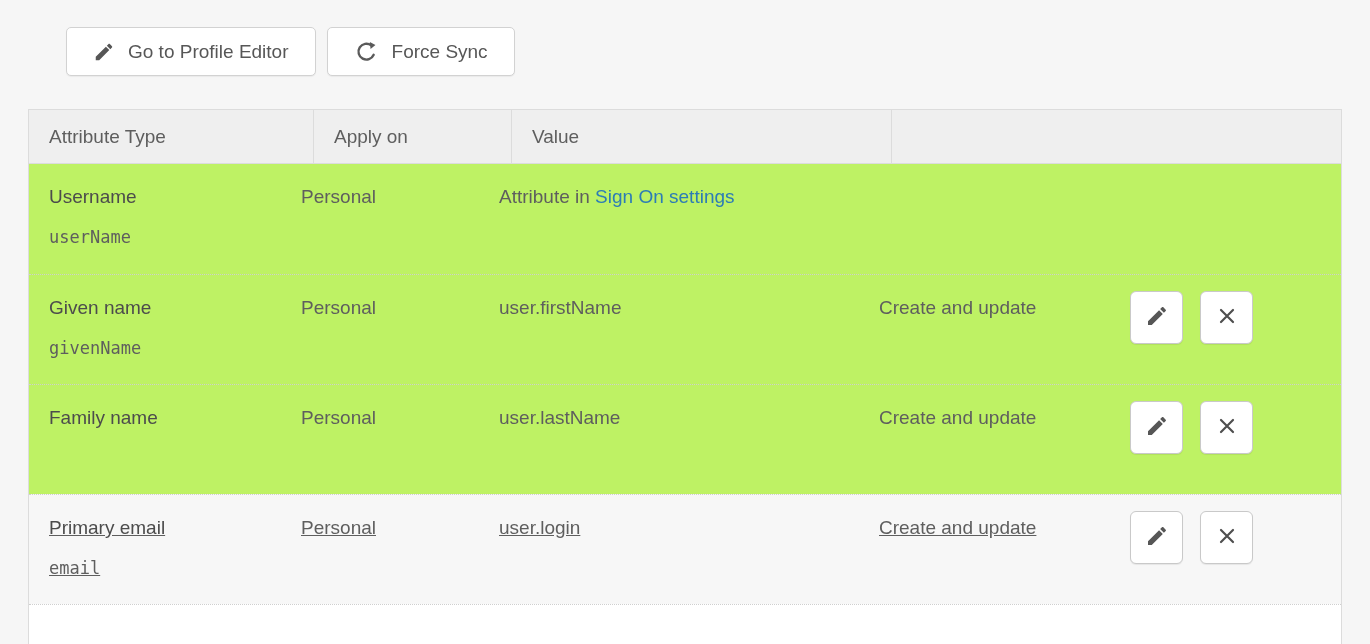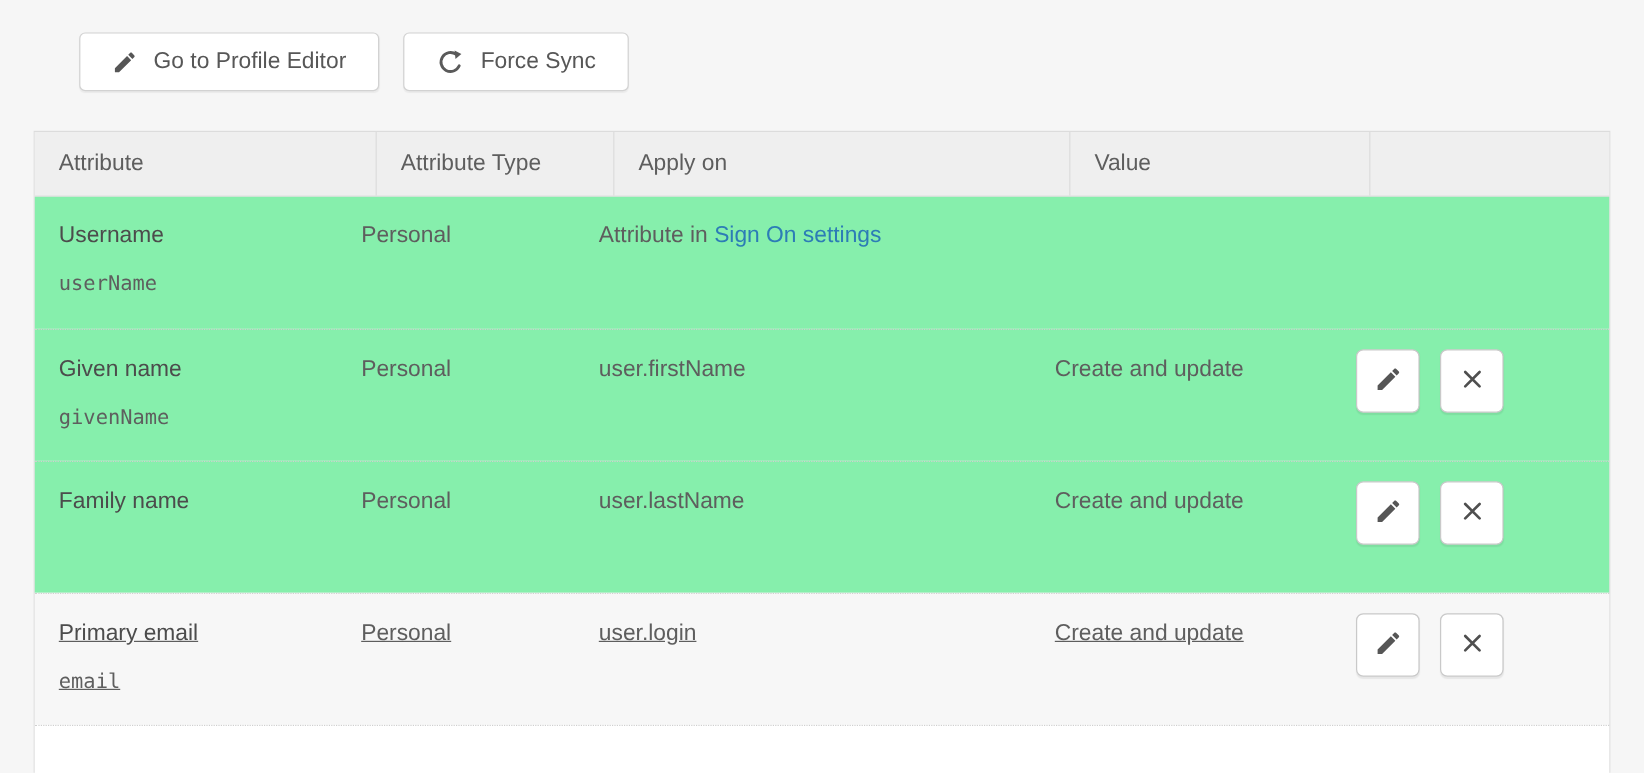--- a/index.html
+++ b/index.html
@@ -5,21 +5,21 @@
   * { margin: 0; padding: 0; box-sizing: border-box; }
   html, body {
     width: 1370px; height: 644px; overflow: hidden;
     background: #f6f6f6;
     font-family: "Liberation Sans", sans-serif;
     color: #5e5e5e;
   }
   .page { padding: 27px 28px 0 28px; }
 
   
-  .toolbar { display: flex; gap: 20px; margin-left: 2px; padding-left: 36px; }
+  .toolbar { display: flex; gap: 11px; margin-left: 2px; padding-left: 36px; }
   .btn {
     display: inline-flex; align-items: center; gap: 13px;
     height: 49px; padding: 0 26px;
     background: #ffffff;
     border: 1px solid #d2d2d2; border-radius: 5px;
     box-shadow: 0 1px 1px rgba(0,0,0,0.05);
     font-family: "Liberation Sans", sans-serif;
     font-size: 19px; color: #575757;
     cursor: pointer;
   }
@@ -41,21 +41,21 @@
     border-bottom: 1px solid #dcdcdc;
     height: 54px;
   }
   .th {
     display: flex; align-items: center;
     padding-left: 20px;
     font-size: 19px; color: #5e5e5e;
   }
   .th + .th { border-left: 1px solid #dcdcdc; margin-left: 32px; }
 
-  .row { min-height: 110px; background: #86efac; }
+  .row { min-height: 110px; background: #bef264; }
   .row + .row { border-top: 1px dotted #cfcfcf; }
   .row.highlight { background: #f7f7f7; text-decoration: underline; }
   .cell { padding: 22px 16px 0 20px; font-size: 19px; color: #5e5e5e; }
   .attr-label { color: #4c4c4c; }
   .attr-name {
     font-family: "DejaVu Sans Mono", monospace;
     font-size: 17px; color: #5e5e5e;
     margin-top: 19px;
   }
   .link { color: #2c7cb6; text-decoration: none; cursor: pointer; }
@@ -95,21 +95,20 @@
           <path d="M15.2 2.9 L20.6 5.8 L15.9 9.7 Z" fill="#5a5a5a"></path>
         </svg>
       </span>
       <span>Force Sync</span>
     </button>
   </div>
 
   <div class="table">
 
     <div class="thead grid-cols">
-      <div class="th">Attribute</div>
       <div class="th">Attribute Type</div>
       <div class="th">Apply on</div>
       <div class="th">Value</div>
       <div class="th"></div>
     </div>
 
     <div class="row grid-cols">
       <div class="cell">
         <div class="attr-label">Username</div>
         <div class="attr-name">userName</div>

